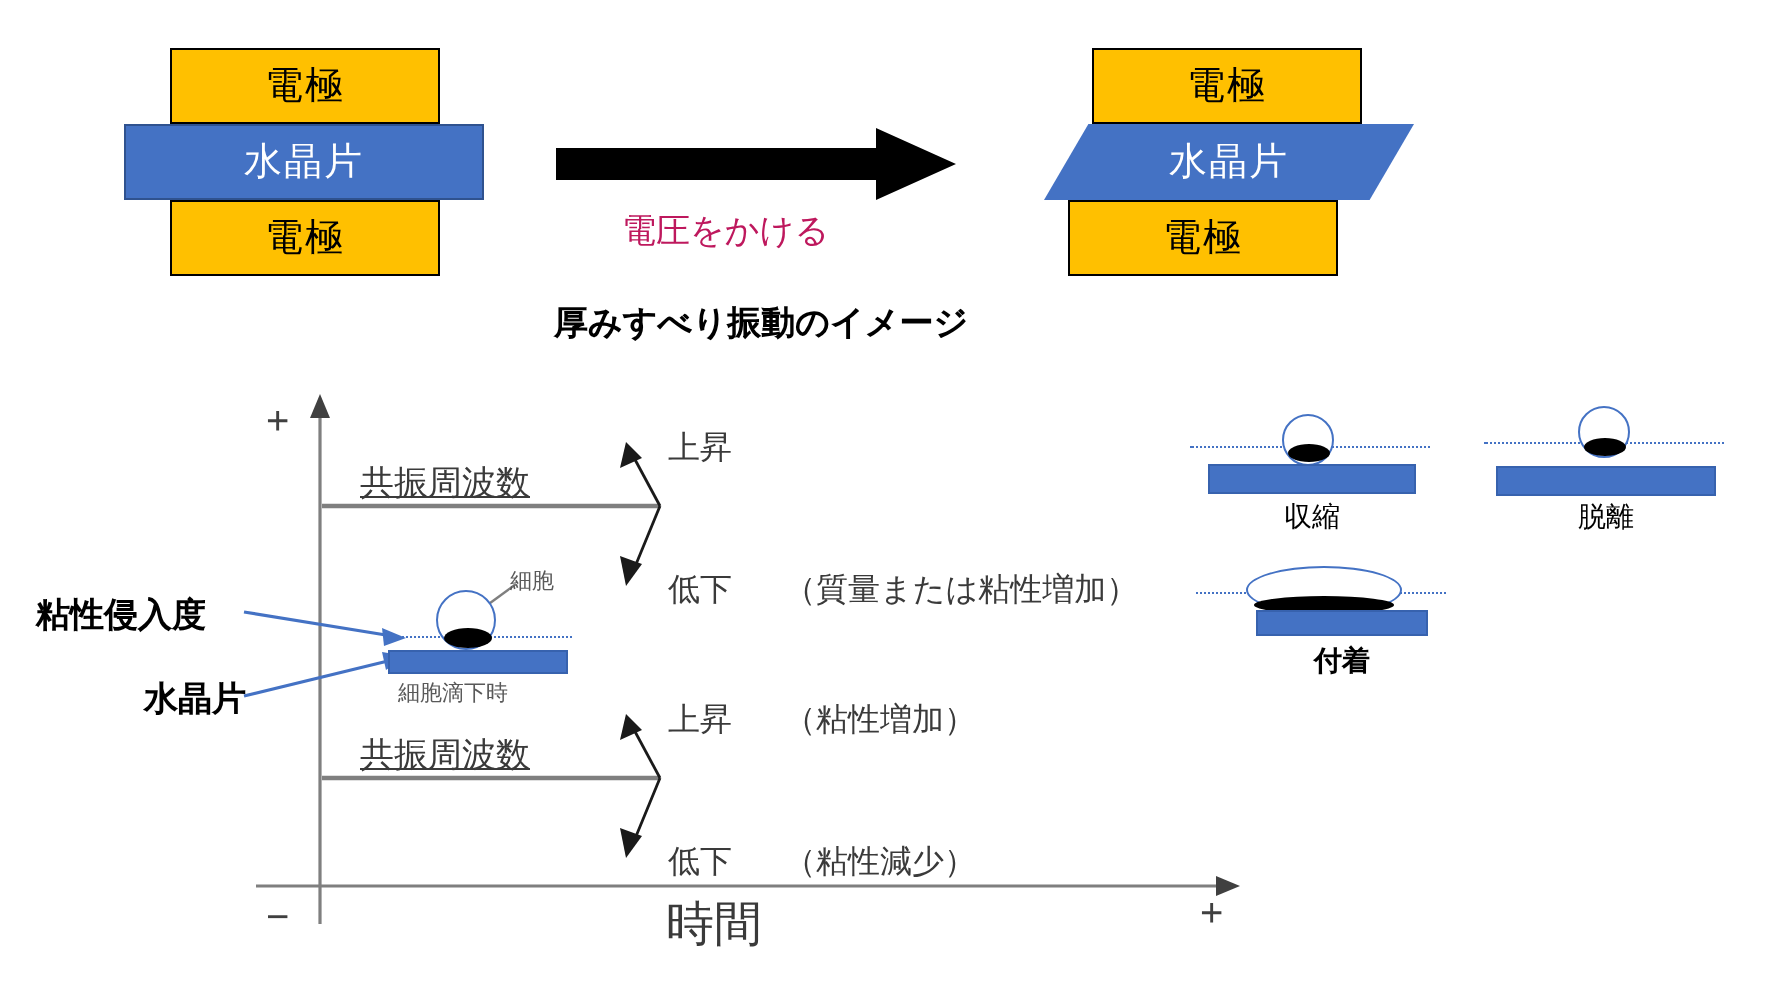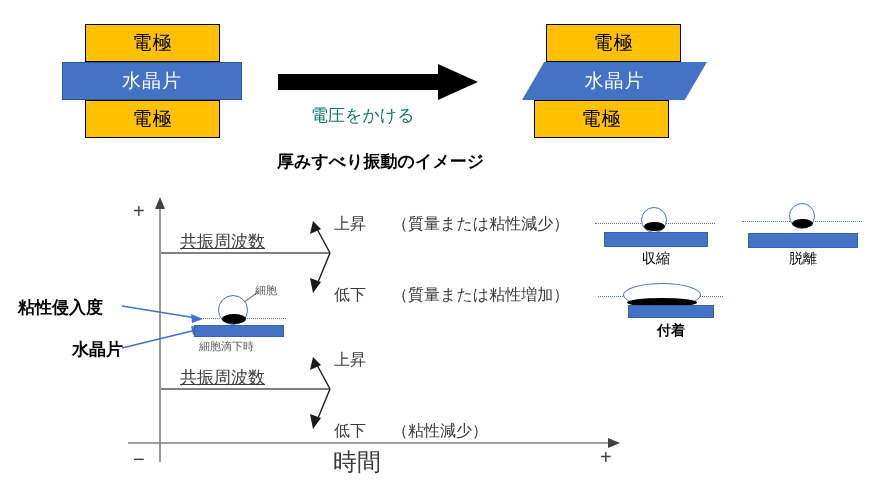--- a/index.html
+++ b/index.html
@@ -54,21 +54,21 @@
     clip-path: polygon(12% 0%, 100% 0%, 88% 100%, 0% 100%);
   }
   .caption-bold {
     font-size: 17px;
     font-weight: bold;
     color: #000000;
     white-space: nowrap;
   }
   .arrow-label {
     font-size: 17px;
-    color: #0f766e;
+    color: #be185d;
     white-space: nowrap;
   }
 
   
   .axis-sign {
     font-size: 20px;
     color: #404040;
   }
   .axis-title {
     font-size: 24px;
@@ -181,28 +181,28 @@
   </svg>
 
   <div class="abs axis-sign" style="left:133px; top:200px;">+</div>
   <div class="abs axis-sign" style="left:133px; top:448px;">−</div>
   <div class="abs axis-title" style="left:333px; top:446px;">時間</div>
   <div class="abs axis-sign" style="left:600px; top:446px;">+</div>
 
   <div class="abs param-label" style="left:180px; top:230px;">共振周波数</div>
 
   <div class="abs branch-text" style="left:334px; top:214px;">上昇</div>
-  <div class="abs branch-text" style="left:392px; top:214px;">（質量または粘性減少）</div>
 
   <div class="abs branch-text" style="left:334px; top:285px;">低下</div>
   <div class="abs branch-text" style="left:392px; top:285px;">（質量または粘性増加）</div>
 
   <div class="abs param-label" style="left:180px; top:366px;">共振周波数</div>
 
   <div class="abs branch-text" style="left:334px; top:350px;">上昇</div>
+  <div class="abs branch-text" style="left:392px; top:350px;">（粘性増加）</div>
 
   <div class="abs branch-text" style="left:334px; top:421px;">低下</div>
   <div class="abs callout" style="left:18px; top:296px;">粘性侵入度</div>
 
   <div class="abs branch-text" style="left:392px; top:421px;">（粘性減少）</div>
   <div class="abs callout" style="left:72px; top:338px;">水晶片</div>
 
   <div class="abs dotline" style="left:196px; top:318px; width:90px;"></div>
   <div class="abs cell-circle" style="left:218px; top:295px; width:30px; height:30px;"></div>
   <div class="abs cell-foot" style="left:222px; top:314px; width:24px; height:10px;"></div>

